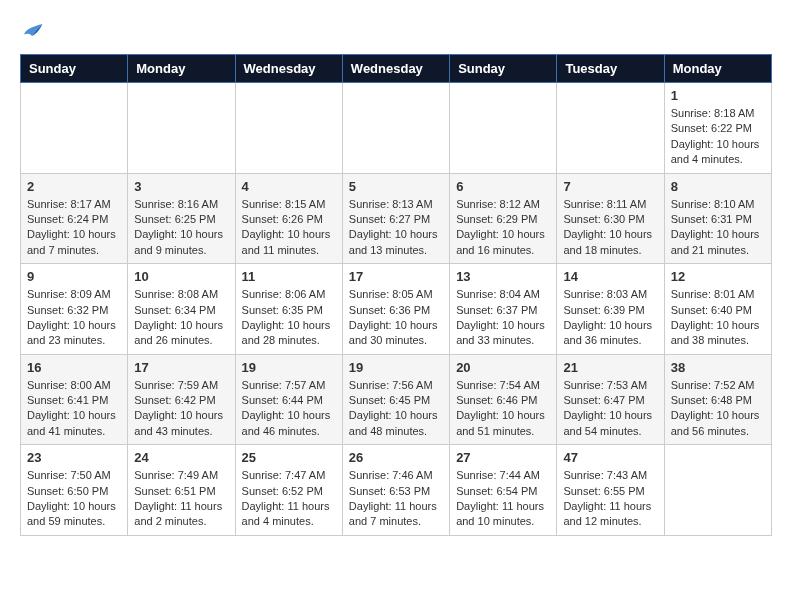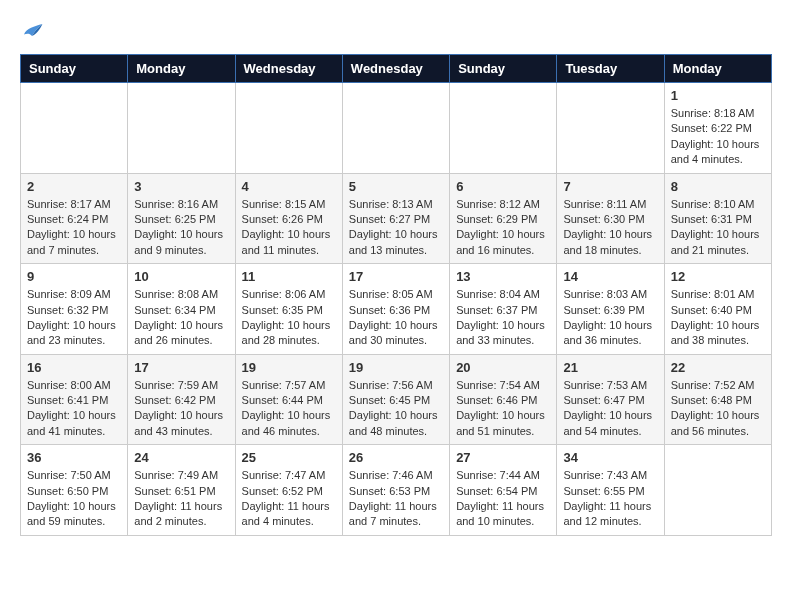--- a/index.html
+++ b/index.html
@@ -215,45 +215,45 @@
         </td>
         <td>
           <span class="day-number">20</span>
           <div class="day-info">Sunrise: 7:54 AM<br>Sunset: 6:46 PM<br>Daylight: 10 hours and 51 minutes.</div>
         </td>
         <td>
           <span class="day-number">21</span>
           <div class="day-info">Sunrise: 7:53 AM<br>Sunset: 6:47 PM<br>Daylight: 10 hours and 54 minutes.</div>
         </td>
         <td>
-          <span class="day-number">22</span>
+          <span class="day-number">38</span>
           <div class="day-info">Sunrise: 7:52 AM<br>Sunset: 6:48 PM<br>Daylight: 10 hours and 56 minutes.</div>
         </td>
       </tr>
       <tr>
         <td>
-          <span class="day-number">36</span>
+          <span class="day-number">23</span>
           <div class="day-info">Sunrise: 7:50 AM<br>Sunset: 6:50 PM<br>Daylight: 10 hours and 59 minutes.</div>
         </td>
         <td>
           <span class="day-number">24</span>
           <div class="day-info">Sunrise: 7:49 AM<br>Sunset: 6:51 PM<br>Daylight: 11 hours and 2 minutes.</div>
         </td>
         <td>
           <span class="day-number">25</span>
           <div class="day-info">Sunrise: 7:47 AM<br>Sunset: 6:52 PM<br>Daylight: 11 hours and 4 minutes.</div>
         </td>
         <td>
           <span class="day-number">26</span>
           <div class="day-info">Sunrise: 7:46 AM<br>Sunset: 6:53 PM<br>Daylight: 11 hours and 7 minutes.</div>
         </td>
         <td>
           <span class="day-number">27</span>
           <div class="day-info">Sunrise: 7:44 AM<br>Sunset: 6:54 PM<br>Daylight: 11 hours and 10 minutes.</div>
         </td>
         <td>
-          <span class="day-number">34</span>
+          <span class="day-number">47</span>
           <div class="day-info">Sunrise: 7:43 AM<br>Sunset: 6:55 PM<br>Daylight: 11 hours and 12 minutes.</div>
         </td>
         <td class="empty-cell"></td>
       </tr>
     </tbody>
 </table>
 
 </body></html>

